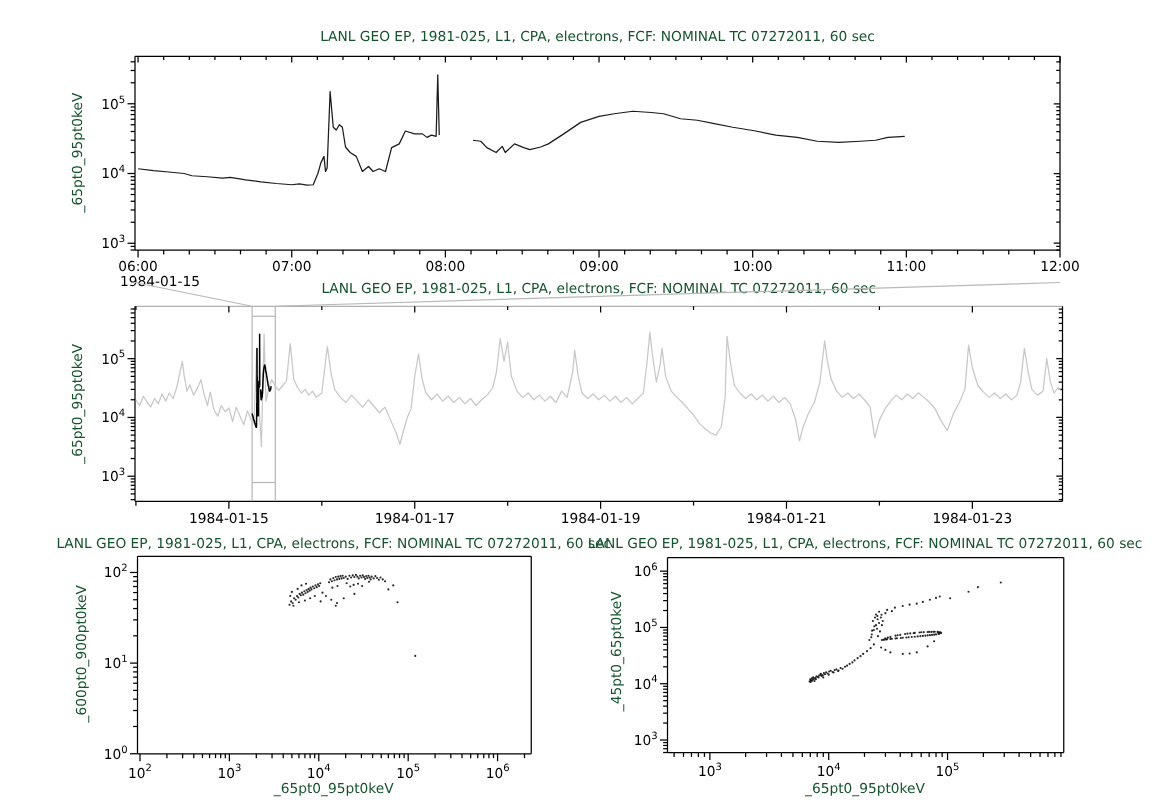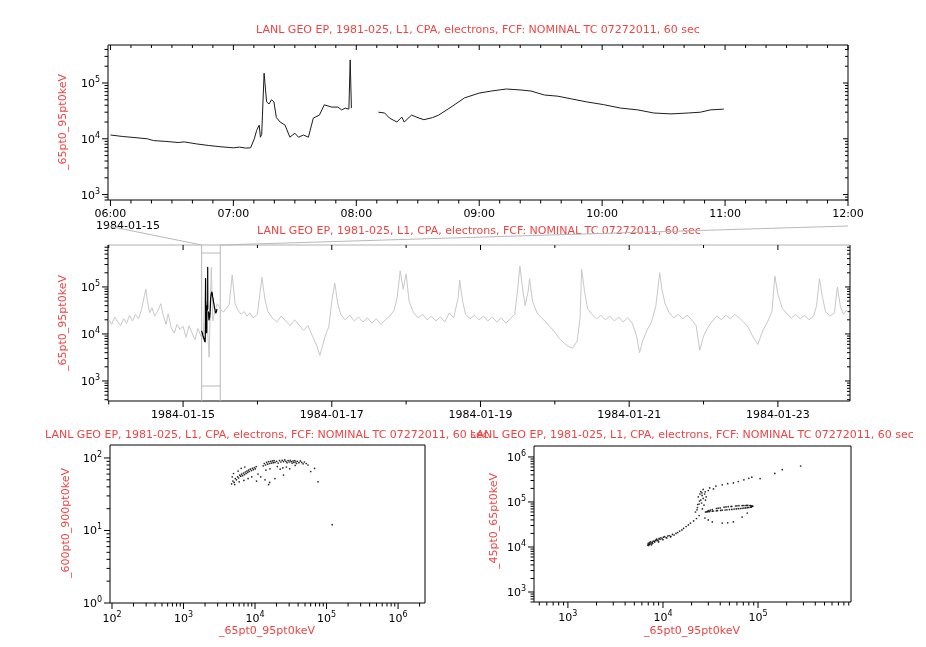--- a/index.html
+++ b/index.html
@@ -1,17 +1,17 @@
 <!DOCTYPE html>
 <html><head>
 <meta charset="utf-8">
 <style>
   html,body{margin:0;padding:0;background:#fff;}
   .page{position:relative;width:918px;height:647px;background:#fff;overflow:hidden;
-        font-family:"DejaVu Sans",sans-serif;color:#ef4444;}
+        font-family:"DejaVu Sans",sans-serif;color:#14532d;}
   .title{position:absolute;transform:translateX(-50%);white-space:nowrap;font-size:11px;}
   .xlabel{position:absolute;transform:translateX(-50%);white-space:nowrap;font-size:11px;}
   .vlabel{position:absolute;white-space:nowrap;font-size:11px;
           transform:translate(-50%,-50%) rotate(-90deg);}
   svg.chart{position:absolute;left:0;top:0;width:926px;height:647px;pointer-events:none;}
   svg.chart text{font-family:"DejaVu Sans",sans-serif;fill:#000;}
 </style>
 </head>
 <body>
 

